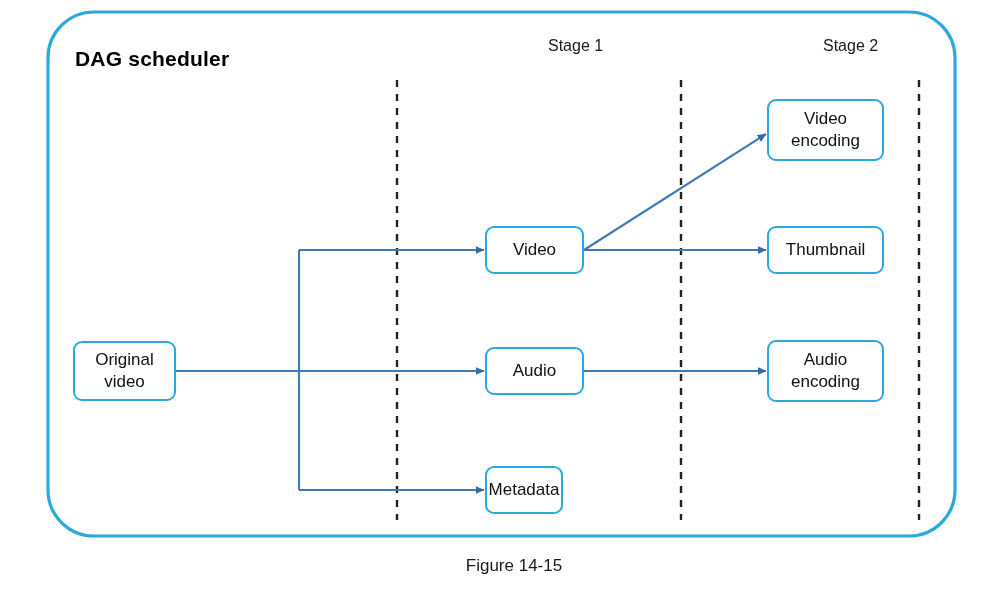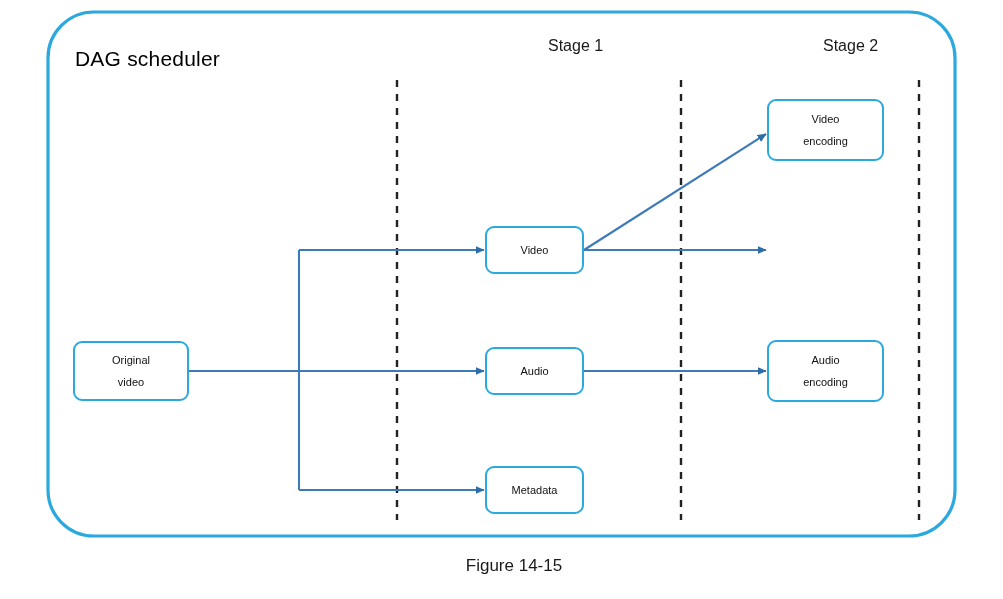--- a/index.html
+++ b/index.html
@@ -31,40 +31,40 @@
     position: absolute;
     box-sizing: border-box;
     background: #ffffff;
     border: 2.6px solid #2BA9DF;
     border-radius: 9px;
     display: flex;
     align-items: center;
     justify-content: center;
     text-align: center;
     color: #111111;
-    font-size: 11px;
+    font-size: 17px;
     line-height: 22px;
     font-family: "Liberation Sans", sans-serif;
     white-space: pre-line;
     z-index: 3;
   }
   .stage-label {
     position: absolute;
     font-size: 16px;
     color: #1a1a1a;
     font-family: "Liberation Sans", sans-serif;
     white-space: nowrap;
     z-index: 3;
   }
   #container-title {
     position: absolute;
     left: 75px;
     top: 47px;
     font-size: 21px;
-    font-weight: normal;
+    font-weight: bold;
     color: #000000;
     letter-spacing: .2px;
     z-index: 4;
   }
   #figure-caption {
     position: absolute;
     left: 0;
     top: 556px;
     width: 996px;
     text-align: center;
@@ -107,31 +107,32 @@
     <path d="M584,250 L766,250" fill="none" stroke="#3D7AB8" stroke-width="2.1" marker-end="url(#arrowhead)"></path>
 
     <path d="M584,371 L766,371" fill="none" stroke="#3D7AB8" stroke-width="2.1" marker-end="url(#arrowhead)"></path>
   </svg>
 
   <div id="container-title">DAG scheduler</div>
 
   <div class="stage-label" style="left:505px; top:37px;margin-left:43px;">Stage 1</div>
   <div class="stage-label" style="left:783px; top:37px;margin-left:40px;">Stage 2</div>
 
-  <div class="node" style="left:73px; top:341px; width:116px; height:60px;">Original
+  <div class="node" style="left:73px; top:341px; width:103px; height:60px;">Original
 video</div>
 
   <div class="node" style="left:485px; top:226px; width:99px; height:48px;">Video</div>
 
   <div class="node" style="left:485px; top:347px; width:99px; height:48px;">Audio</div>
 
-  <div class="node" style="left:485px; top:466px; width:99px; height:48px;">Metadata</div>
+  <div class="node" style="left:485px; top:466px; width:78px; height:48px;">Metadata</div>
 
   <div class="node" style="left:767px; top:99px; width:117px; height:62px;">Video
 encoding</div>
 
+  <div class="node" style="left:767px; top:226px; width:117px; height:48px;">Thumbnail</div>
 
   <div class="node" style="left:767px; top:340px; width:117px; height:62px;">Audio
 encoding</div>
 
   <div id="figure-caption">Figure 14-15</div>
 
 </div>
 
 </body></html>

